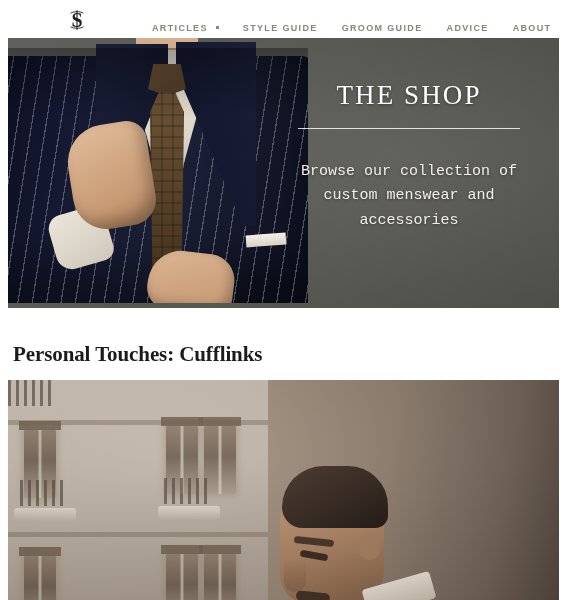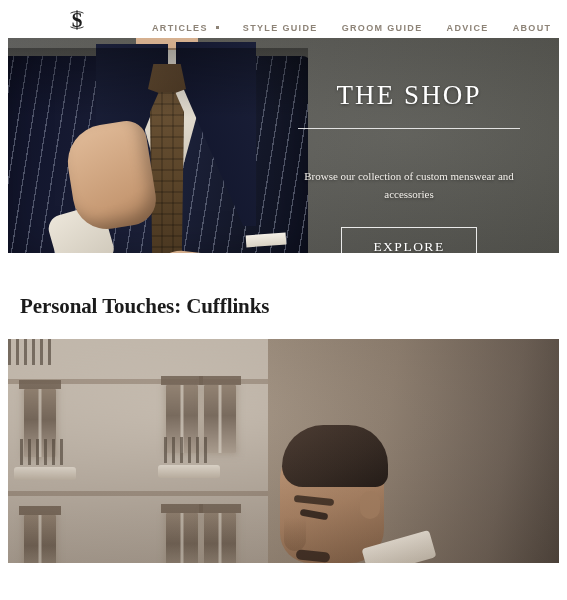--- a/index.html
+++ b/index.html
@@ -66,21 +66,21 @@
     background: #8d8377;
     margin-left: 8px;
     position: relative;
     top: 0px;
   }
 
   
   .hero-wrap {
     margin: 0 8px 0 8px;
     width: 551px;
-    height: 215px;
+    height: 270px;
     position: relative;
     overflow: hidden;
     background: #5b5b58;
   }
   
   .hero-photo {
     position: absolute;
     inset: 0;
     background:
       
@@ -233,44 +233,44 @@
     margin: 0;
     text-shadow: 0 1px 3px rgba(0,0,0,0.45);
   }
   .hero-rule {
     width: 222px;
     height: 1px;
     background: rgba(255,255,255,0.82);
     margin: 19px auto 0 auto;
   }
   .hero-sub {
-    font-family: Liberation Serif, serif;
-    font-size: 11px;
+    font-family: Liberation Mono, monospace;
+    font-size: 15px;
     line-height: 1.62;
     color: #f2efea;
-    margin: 39px 0 0 0;
+    margin: 31px 0 0 0;
     text-shadow: 0 1px 3px rgba(0,0,0,0.4);
   }
   .hero-cta {
     display: inline-block;
     margin-top: 23px;
     padding: 11px 31px;
     border: 1px solid rgba(255,255,255,0.88);
     background: transparent;
     color: #ffffff;
     font-family: "Liberation Serif", serif;
     font-size: 13.5px;
     letter-spacing: 1.5px;
     cursor: pointer;
     text-shadow: 0 1px 3px rgba(0,0,0,0.4);
   }
 
   
   .article-heading {
-    margin: 12px;
+    margin: 5px;
     padding: 29px 8px 9px 8px;
     font-family: "Liberation Serif", serif;
     font-size: 21px;
     font-weight: 700;
     color: #1b1b1b;
     letter-spacing: -0.1px;
     line-height: 1.15;
   }
 
   .article-photo-wrap {
@@ -462,21 +462,20 @@
     <div class="hand-upper"></div>
     <div class="hand-lower"></div>
     <div class="pocket-square"></div>
     <div class="shoulder-shade"></div>
   </div>
 
   <div class="hero-content">
     <h1 class="hero-title">THE SHOP</h1>
     <div class="hero-rule"></div>
     <p class="hero-sub">Browse our collection of custom menswear and accessories</p>
-    <button class="hero-cta">EXPLORE</button>
   </div>
 </div>
 
 <h2 class="article-heading">Personal Touches: Cufflinks</h2>
 
 <div class="article-photo-wrap">
   <div class="facade">
     <div class="facade-band" style="top:40px"></div>
     <div class="facade-band" style="top:152px"></div>
 

